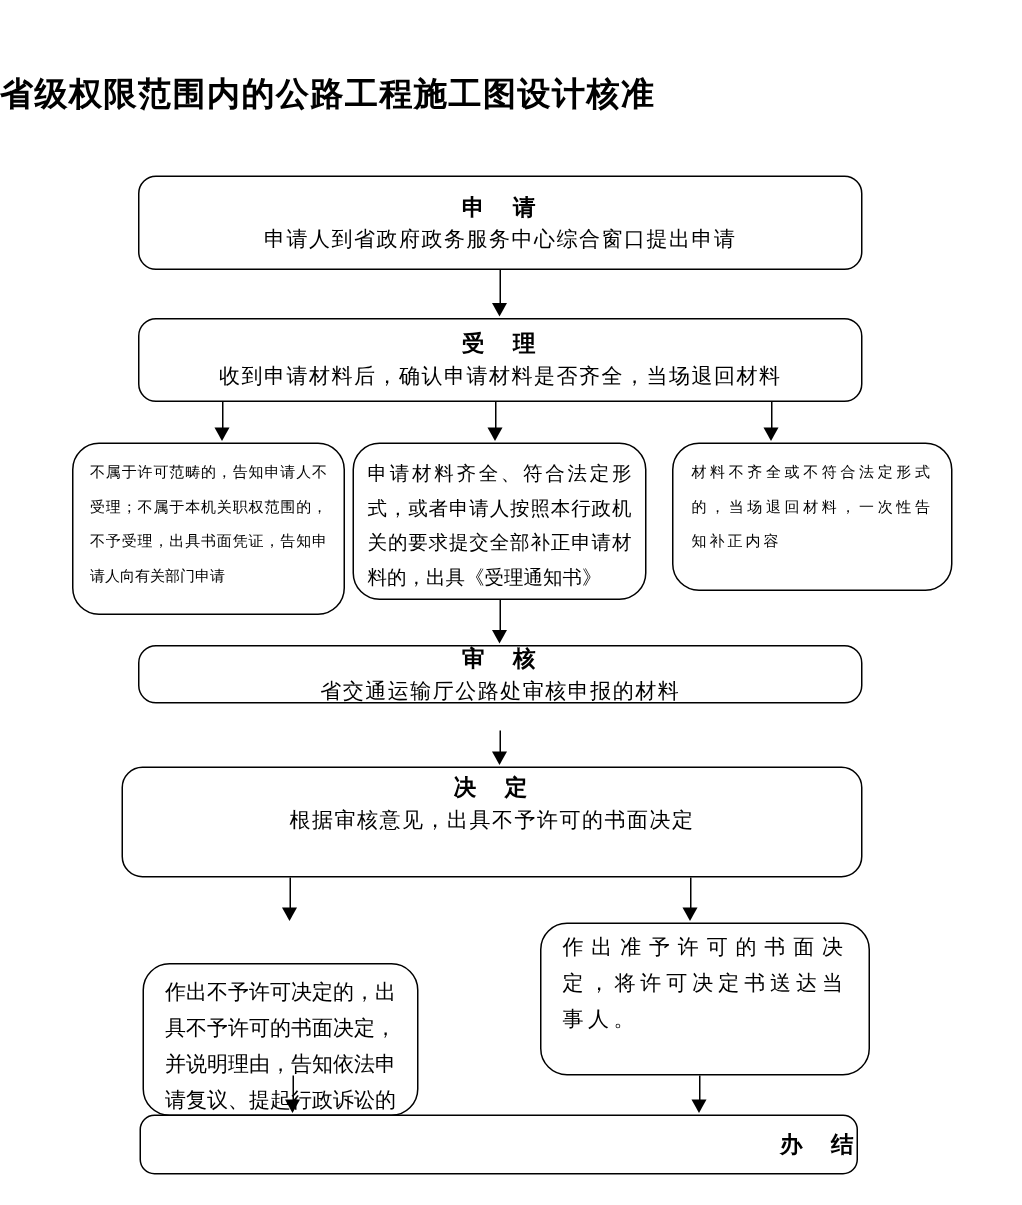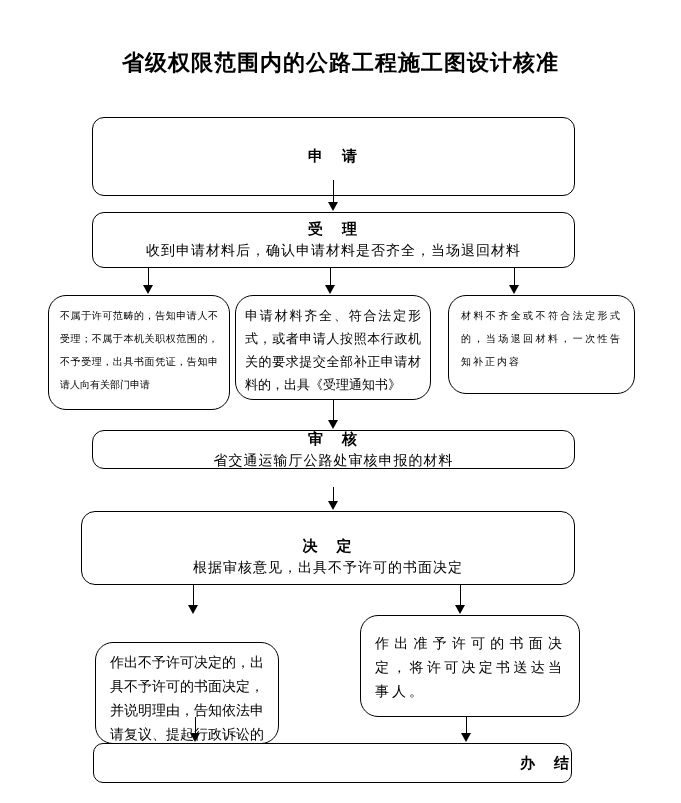--- a/index.html
+++ b/index.html
@@ -14,21 +14,20 @@
     background: #ffffff;
     font-family: "Liberation Serif", "DejaVu Serif", serif;
     color: #000000;
     overflow: hidden;
   }
   .page-title {
     position: absolute;
     left: 0;
     top: 48px;
     width: 100%;
-    text-align: center;
     font-size: 22px;
     font-weight: bold;
     letter-spacing: 1px;
   }
   .node {
     position: absolute;
     box-sizing: border-box;
     border: 1px solid #000000;
     background: #ffffff;
   }
@@ -45,21 +44,21 @@
     font-size: 15px;
     font-weight: bold;
     letter-spacing: 2px;
   }
   .stage .node-desc {
     font-size: 14px;
     letter-spacing: 1px;
   }
   .stage.top-align {
     justify-content: flex-start;
-    padding-top: 25px;
+    padding-top: 4px;
   }
   .branch {
     border-radius: 18px;
     font-size: 10px;
     line-height: 23px;
     text-align: justify;
     display: block;
   }
   .connector {
     position: absolute;
@@ -75,22 +74,23 @@
     border-top: 9px solid #000000;
   }
 </style>
 </head>
 <body>
 
 <div class="page">
 
   <div class="page-title">省级权限范围内的公路工程施工图设计核准</div>
 
-  <div class="node stage" style="left:92px; top:117px; width:483px; height:79px;">
+  <div class="node stage" style="left:92px; top:117px; width:483px; height:63px;">
     <div class="node-label">申　请</div>
+    <div class="node-desc">申请人到省政府政务服务中心综合窗口提出申请</div>
   </div>
 
   <div class="connector" style="left:333px; top:180px; height:24px;"></div>
   <div class="arrowhead" style="left:328px; top:202px;"></div>
 
   <div class="node stage" style="left:92px; top:212px; width:483px; height:56px;font-family:Liberation Serif, serif;">
     <div class="node-label">受　理</div>
     <div class="node-desc">收到申请材料后，确认申请材料是否齐全，当场退回材料</div>
   </div>
 
@@ -123,21 +123,21 @@
     <div class="node-desc">根据审核意见，出具不予许可的书面决定</div>
   </div>
 
   <div class="connector" style="left:193px; top:585px; height:22px;"></div>
   <div class="arrowhead" style="left:188px; top:605px;"></div>
   <div class="connector" style="left:460px; top:585px; height:22px;"></div>
   <div class="arrowhead" style="left:455px; top:605px;"></div>
 
   <div class="node branch" style="left:95px; top:615px; width:184px; height:102px; padding:8px 14px; font-size:14px; line-height:24px;margin-top:27px;">作出不予许可决定的，出具不予许可的书面决定，并说明理由，告知依法申请复议、提起行政诉讼的权利</div>
 
-  <div class="node branch" style="left:360px; top:615px; width:220px; height:102px; padding:16px 14px; font-size:14px; line-height:24px; letter-spacing:3px;">作出准予许可的书面决定，将许可决定书送达当事人。</div>
+  <div class="node branch" style="left:360px; top:615px; width:220px; height:102px; padding:5px 14px; font-size:14px; line-height:24px; letter-spacing:3px;">作出准予许可的书面决定，将许可决定书送达当事人。</div>
 
   <div class="connector" style="left:195px; top:717px; height:18px;"></div>
   <div class="arrowhead" style="left:190px; top:733px;"></div>
   <div class="connector" style="left:466px; top:717px; height:18px;"></div>
   <div class="arrowhead" style="left:461px; top:733px;"></div>
 
   <div class="node stage" style="left:93px; top:743px; width:479px; height:40px; border-radius:10px;align-items:flex-end;">
     <div class="node-label">办　结</div>
   </div>
 

